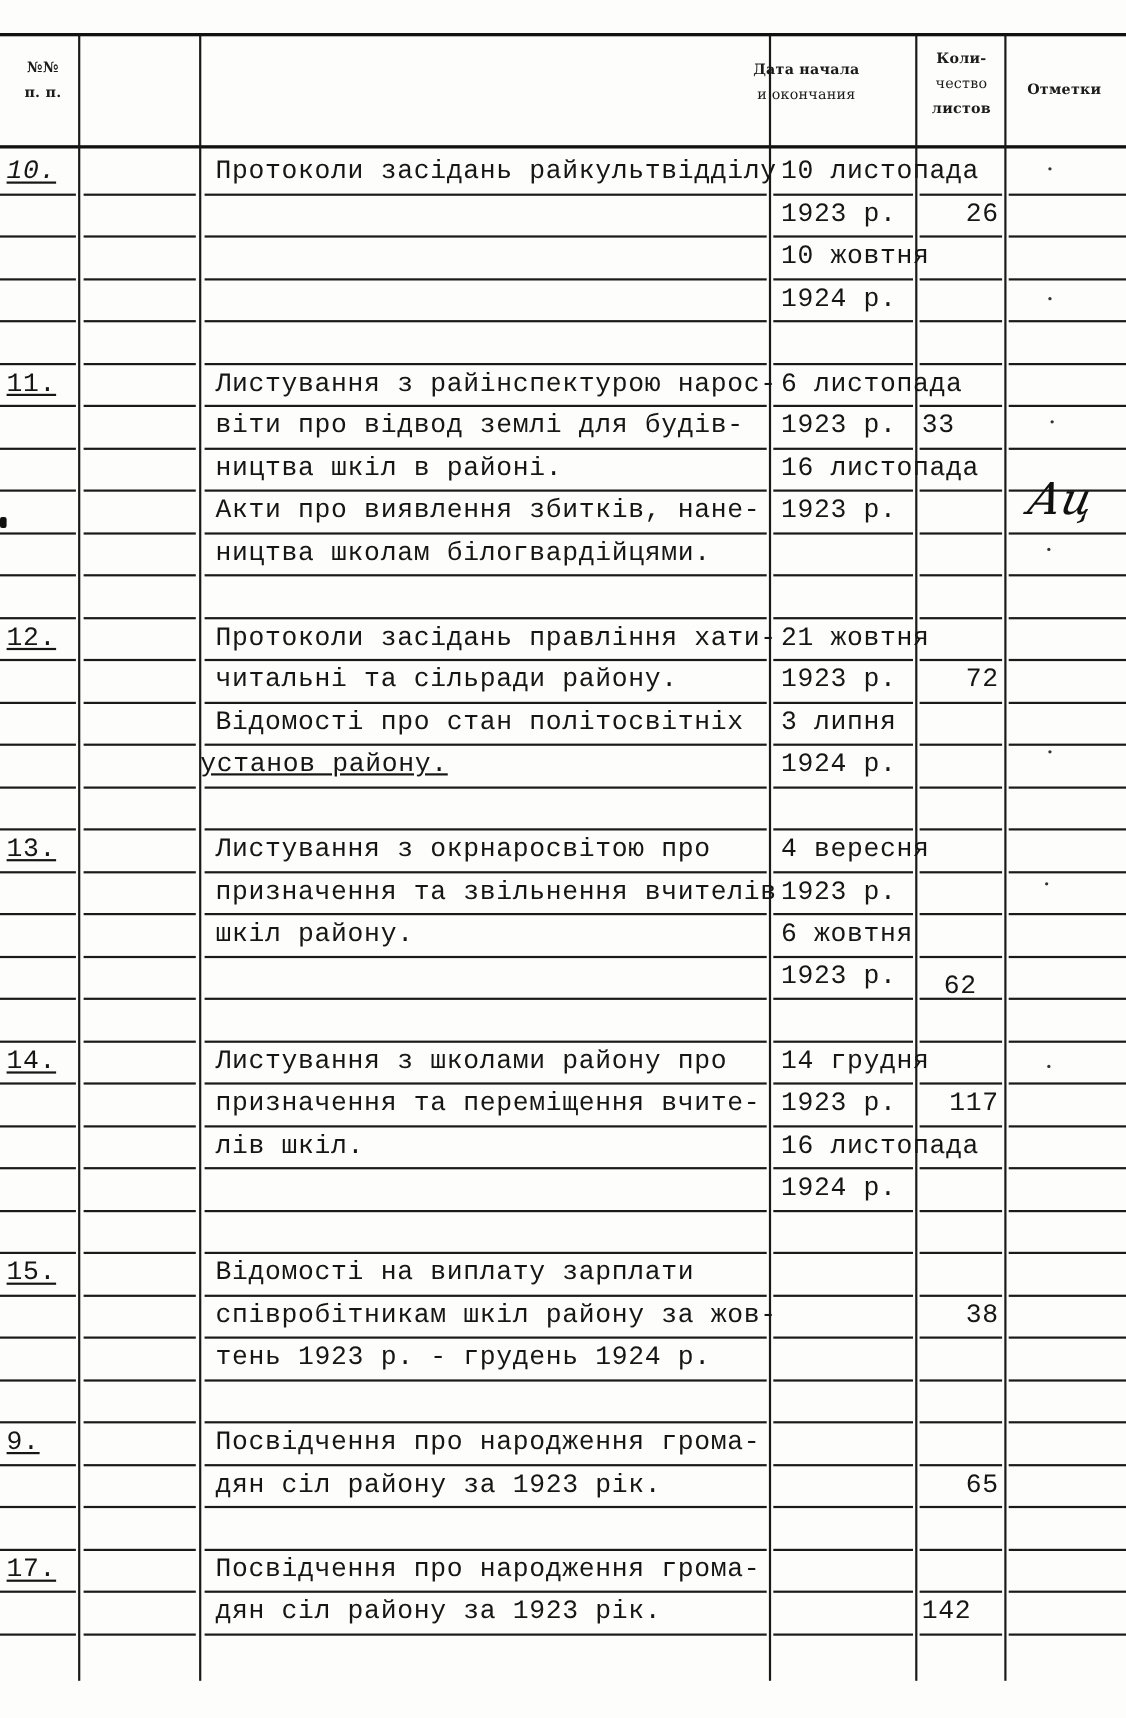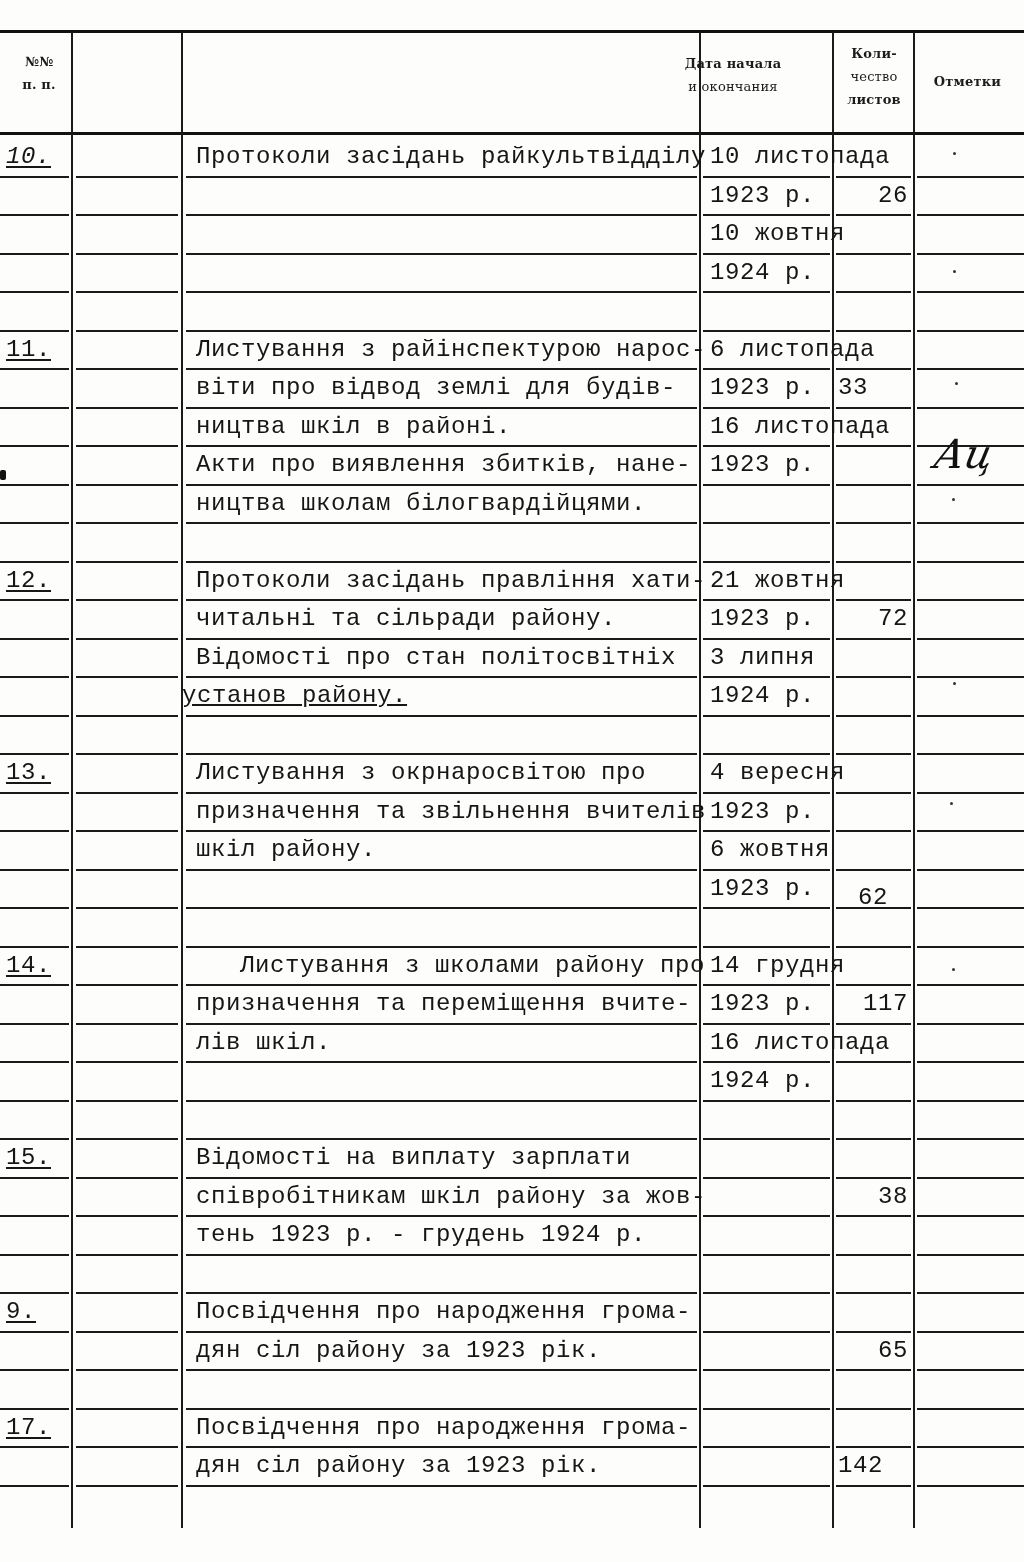--- a/index.html
+++ b/index.html
@@ -289,21 +289,21 @@
       <div class="cell num" style="left: 6px; top: 754px;">13.</div>
       <div class="cell" style="left: 196px; top: 754px;">Листування з окрнаросвітою про</div>
       <div class="cell" style="left: 196px; top: 793px;">призначення та звільнення вчителів</div>
       <div class="cell" style="left: 196px; top: 831px;">шкіл району.</div>
       <div class="cell" style="left: 710px; top: 754px;">4 вересня</div>
       <div class="cell" style="left: 710px; top: 793px;">1923 р.</div>
       <div class="cell" style="left: 710px; top: 831px;">6 жовтня</div>
       <div class="cell" style="left: 710px; top: 870px;">1923 р.</div>
       <div class="cell" style="left: 838px; top: 838px; width: 70px; text-align: center; margin-top: 41px;">62</div>
       <div class="cell num" style="left: 6px; top: 947px;">14.</div>
-      <div class="cell" style="left: 196px; top: 947px; margin-left: 44px;">Листування з школами району про</div>
+      <div class="cell" style="left: 196px; top: 947px;">Листування з школами району про</div>
       <div class="cell" style="left: 196px; top: 985px;">призначення та переміщення вчите-</div>
       <div class="cell" style="left: 196px; top: 1024px;">лів шкіл.</div>
       <div class="cell" style="left: 710px; top: 947px;">14 грудня</div>
       <div class="cell" style="left: 710px; top: 985px;">1923 р.</div>
       <div class="cell" style="left: 710px; top: 1024px;">16 листопада</div>
       <div class="cell" style="left: 710px; top: 1062px;">1924 р.</div>
       <div class="cell" style="left: 838px; top: 985px; width: 70px; text-align: right;">117</div>
       <div class="cell num" style="left: 6px; top: 1139px;">15.</div>
       <div class="cell" style="left: 196px; top: 1139px;">Відомості на виплату зарплати</div>
       <div class="cell" style="left: 196px; top: 1178px;">співробітникам шкіл району за жов-</div>

